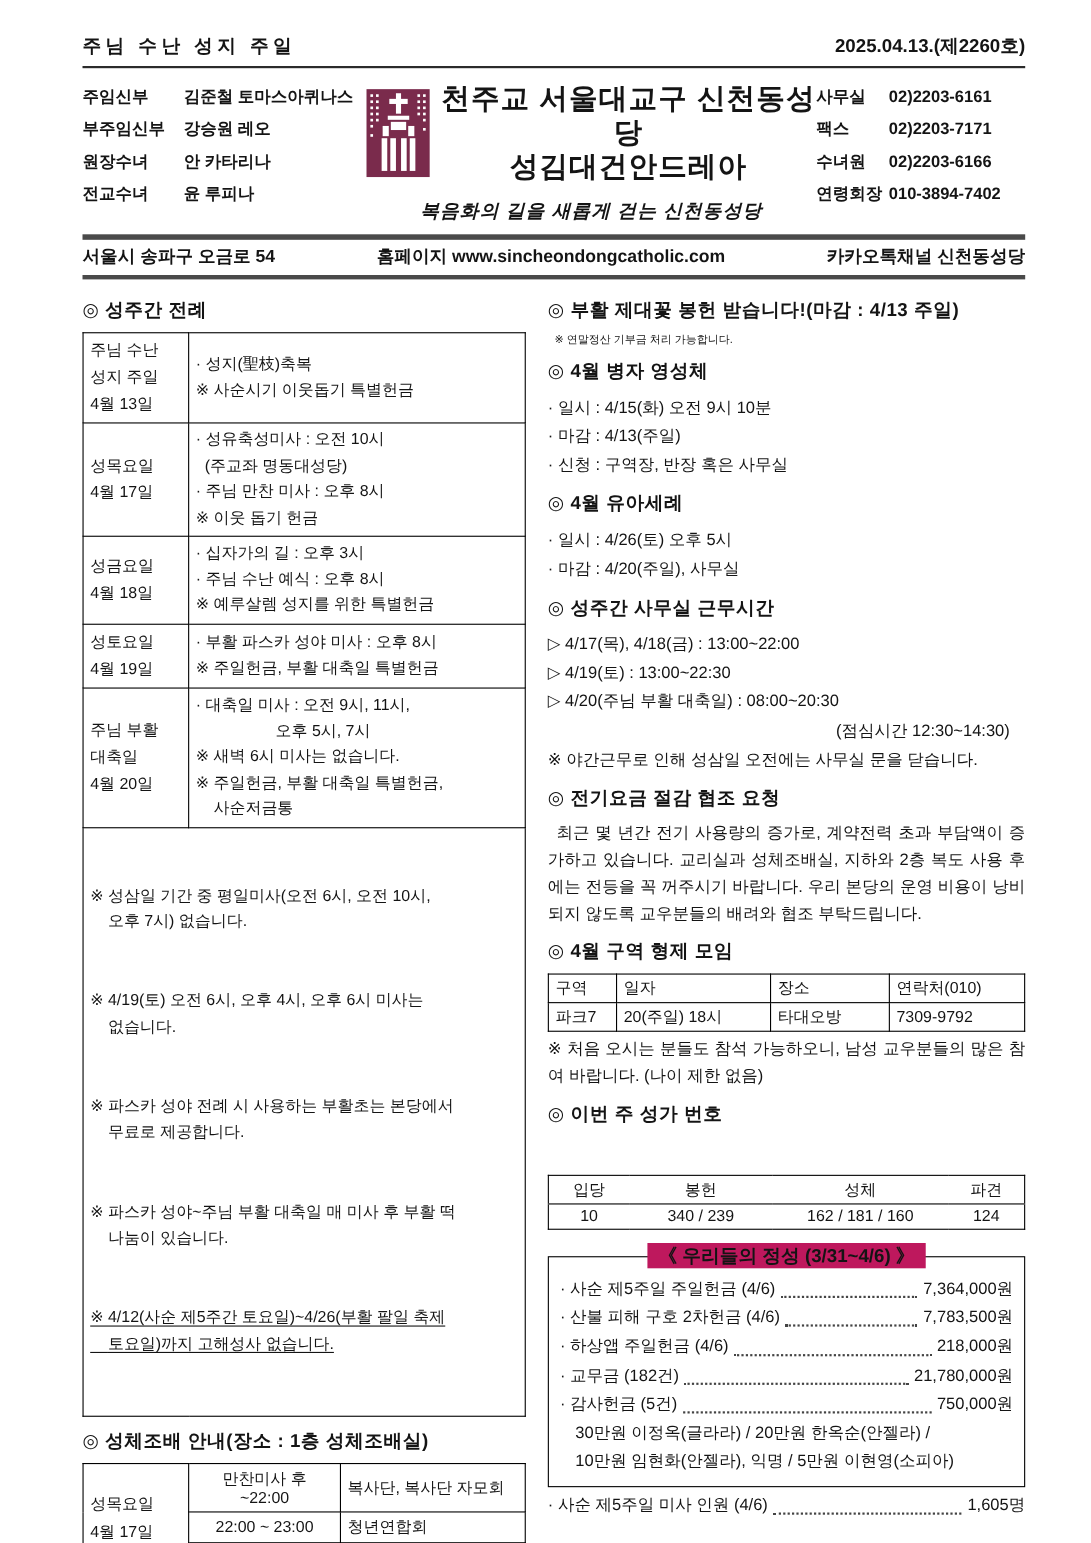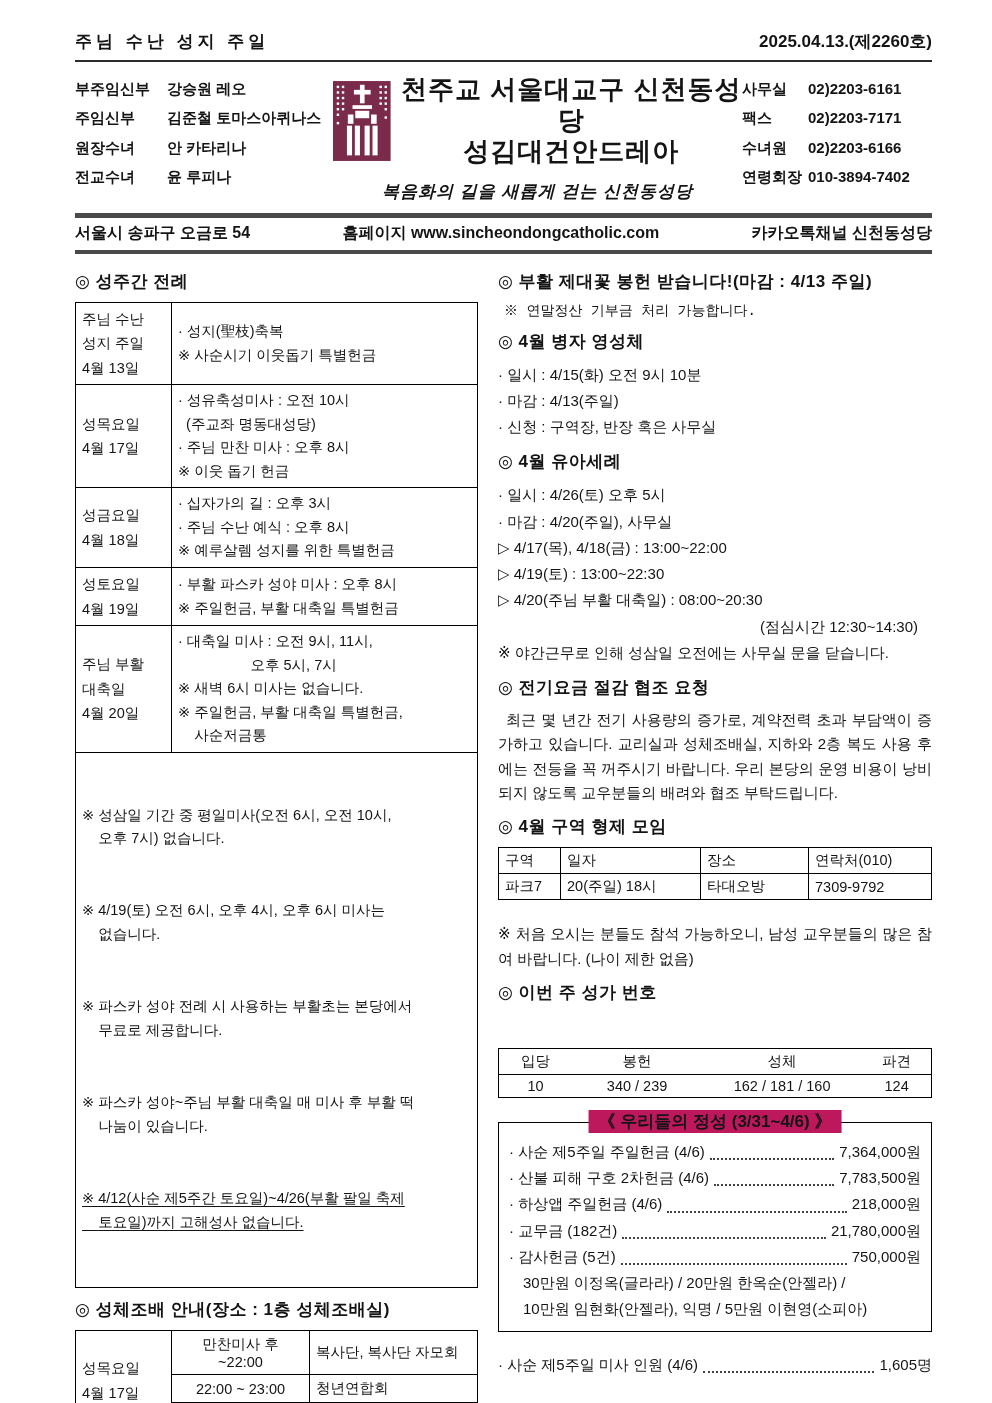--- a/index.html
+++ b/index.html
@@ -45,61 +45,61 @@
   .day-cell { text-align:left; width:96px; white-space:pre-wrap; line-height:1.7; }
   .items-cell { white-space:pre-wrap; line-height:1.62; }
   .notes-cell { white-space:pre-wrap; line-height:1.62; padding:5px 7px; }
   .note-line { margin:0 0 2px; }
   .note-underline { text-decoration:underline; text-underline-offset:3px; }
 
   .time-cell { text-align:center; width:138px; white-space:pre-wrap; }
   .group-cell { white-space:pre-wrap; }
 
   
-  .plain-note { font-size:14px; margin:2px 0 4px 6px;font-family:Liberation Mono, monospace; }
+  .plain-note { font-size:10px; margin:2px 0 4px 6px; }
   .bullet-line { font-size:15px; line-height:1.75; }
   .lunch-line { font-size:15px; text-align:right; padding-right:14px; line-height:1.75; }
   .para { font-size:15px; line-height:1.62; text-align:justify; text-indent:8px; margin-top:2px; }
 
   table.grid { border-collapse:collapse; width:100%; font-size:14.5px; }
   table.grid td, table.grid th { border:1.5px solid #000; padding:3px 6px; font-weight:normal; text-align:left; }
 
   table.hymns { border-collapse:collapse; width:100%; font-size:14.5px; border:1.5px solid #000;margin-top:44px; }
   table.hymns th { border-bottom:1.5px solid #000; font-weight:normal; padding:3px 4px; }
   table.hymns td { padding:3px 4px; text-align:center; }
 
   .offer-box { position:relative; border:1.5px solid #000; margin-top:24px; padding:16px 10px 10px; }
   .offer-legend { position:absolute; top:-13px; left:50%; transform:translateX(-50%);
                   background:#be185d; padding:0 10px; font-weight:bold; font-size:17px; white-space:nowrap; }
   .offer-row { display:flex; align-items:flex-end; font-size:15px; line-height:1.75; }
   .offer-label { white-space:nowrap; }
   .leader { flex:1; border-bottom:2px dotted #444; margin:0 5px 5px; min-width:12px; }
   .offer-amt { white-space:nowrap; }
   .offer-detail { font-size:15px; line-height:1.7; padding-left:14px; }
-  .attend-row { display:flex; align-items:flex-end; font-size:15px; margin-top:20px; line-height:1.7; }
+  .attend-row { display:flex; align-items:flex-end; font-size:15px; margin-top:4px; line-height:1.7; }
 </style>
 </head>
 <body>
 
 <div class="page">
 
   <div class="topbar">
     <span class="feast">주님 수난 성지 주일</span>
     <span>2025.04.13.(제2260호)</span>
   </div>
 
   <div class="masthead">
     <div class="staff">
       <div class="staff-row">
+        <span class="staff-role">주임신부</span>
+        <span>김준철 토마스아퀴나스</span>
+      </div>
+      <div class="staff-row">
         <span class="staff-role">부주임신부</span>
         <span>강승원 레오</span>
-      </div>
-      <div class="staff-row">
-        <span class="staff-role">주임신부</span>
-        <span>김준철 토마스아퀴나스</span>
       </div>
       <div class="staff-row">
         <span class="staff-role">원장수녀</span>
         <span>안 카타리나</span>
       </div>
       <div class="staff-row">
         <span class="staff-role">전교수녀</span>
         <span>윤 루피나</span>
       </div>
     </div>
@@ -270,20 +270,21 @@
 
       <div class="sec-title">◎ 4월 병자 영성체</div>
       <div class="bullet-line">· 일시 : 4/15(화) 오전 9시 10분</div>
       <div class="bullet-line">· 마감 : 4/13(주일)</div>
       <div class="bullet-line">· 신청 : 구역장, 반장 혹은 사무실</div>
 
       <div class="sec-title">◎ 4월 유아세례</div>
       <div class="bullet-line">· 일시 : 4/26(토) 오후 5시</div>
       <div class="bullet-line">· 마감 : 4/20(주일), 사무실</div>
 
+      <div class="sec-title">◎ 성주간 사무실 근무시간</div>
       <div class="bullet-line">▷ 4/17(목), 4/18(금) : 13:00~22:00</div>
       <div class="bullet-line">▷ 4/19(토) : 13:00~22:30</div>
       <div class="bullet-line">▷ 4/20(주님 부활 대축일) : 08:00~20:30</div>
       <div class="lunch-line">(점심시간 12:30~14:30)</div>
       <div class="bullet-line">※ 야간근무로 인해 성삼일 오전에는 사무실 문을 닫습니다.</div>
 
       <div class="sec-title">◎ 전기요금 절감 협조 요청</div>
       <div class="para">최근 몇 년간 전기 사용량의 증가로, 계약전력 초과 부담액이 증가하고 있습니다. 교리실과 성체조배실, 지하와 2층 복도 사용 후에는 전등을 꼭 꺼주시기 바랍니다. 우리 본당의 운영 비용이 낭비되지 않도록 교우분들의 배려와 협조 부탁드립니다.</div>
 
       <div class="sec-title">◎ 4월 구역 형제 모임</div>
@@ -296,21 +297,21 @@
           <th>연락처(010)</th>
         </tr>
         <tr>
           <td>파크7</td>
           <td>20(주일) 18시</td>
           <td>타대오방</td>
           <td>7309-9792</td>
         </tr>
       </tbody>
         </table>
-      <div class="para" style="text-indent:0; margin-top:22px;">※ 처음 오시는 분들도 참석 가능하오니, 남성 교우분들의 많은 참여 바랍니다. (나이 제한 없음)</div>
+      <div class="para" style="text-indent:0; margin-top:4px;">※ 처음 오시는 분들도 참석 가능하오니, 남성 교우분들의 많은 참여 바랍니다. (나이 제한 없음)</div>
 
       <div class="sec-title">◎ 이번 주 성가 번호</div>
       <table class="hymns">
         <tbody>
             <tr>
           <th style="width:17%">입당</th>
           <th style="width:30%">봉헌</th>
           <th style="width:37%">성체</th>
           <th style="width:16%">파견</th>
         </tr>

